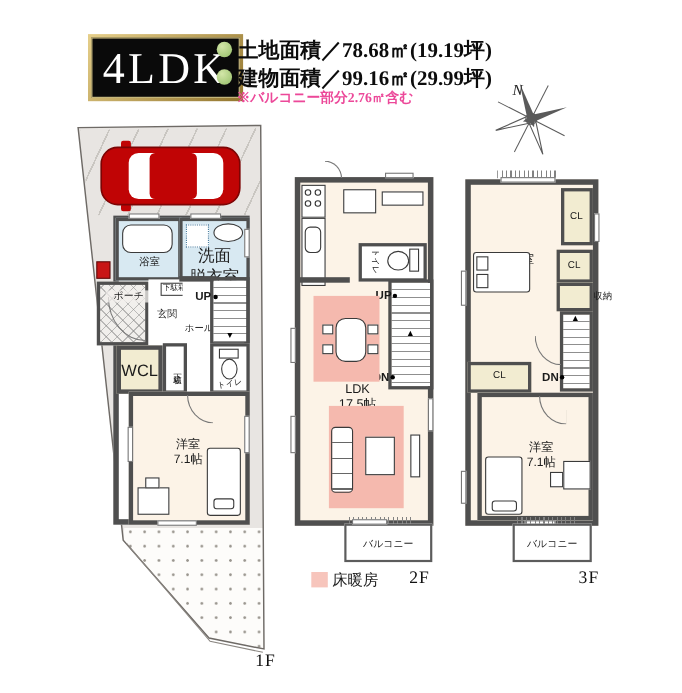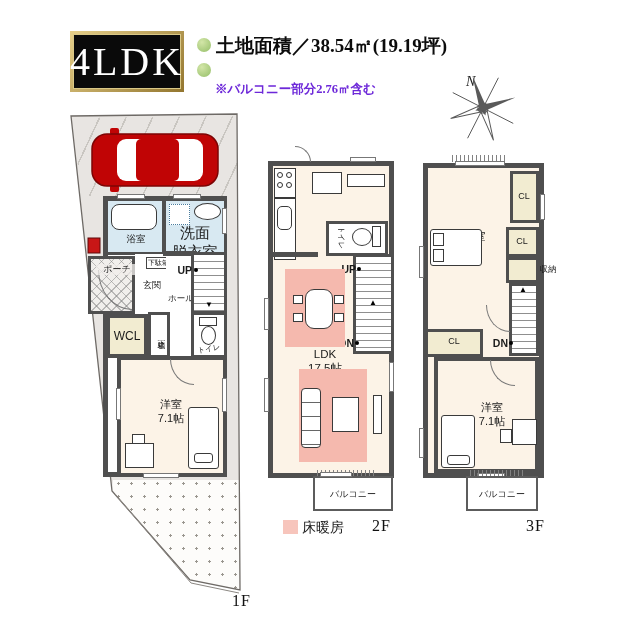--- a/index.html
+++ b/index.html
@@ -24,22 +24,22 @@
   .dot{position:absolute;width:4px;height:4px;border-radius:50%;background:#000}
   .hatch{position:absolute;background:repeating-linear-gradient(90deg,#828282 0 1px,transparent 1px 4px)}
   .arc{position:absolute;box-sizing:border-box;border:0 solid #777;background:transparent}
   .arc-bl{border-left-width:1.2px;border-bottom-width:1.2px;border-bottom-left-radius:100%}
   .arc-tr{border-top-width:1.2px;border-right-width:1.2px;border-top-right-radius:100%}
   .balc{position:absolute;box-sizing:border-box;border:2px solid #5c5c5c;background:#fff}
   .floor-tag{position:absolute;font:16px var(--jp-serif);color:#111;letter-spacing:1px}
   .bullet{position:absolute;width:14px;height:14px;border-radius:50%;
     background:radial-gradient(circle at 35% 30%,#d3e6a8,var(--bullet-green) 75%)}
   .hdr-line{position:absolute;font:600 19px var(--jp-serif);color:#0c0c0c;white-space:nowrap}
-  .hdr-note{position:absolute;font:600 12.5px var(--jp-serif);color:#6d28d9;white-space:nowrap}
-  .typebox{position:absolute;left:70px;top:31px;width:114px;height:61px;
+  .hdr-note{position:absolute;font:600 12.5px var(--jp-serif);color:#ec4899;white-space:nowrap}
+  .typebox{position:absolute;left:80px;top:31px;width:141px;height:61px;
     background:linear-gradient(135deg,#e6cf8a,#93762f);padding:3px;box-sizing:border-box}
   .typebox-inner{width:100%;height:100%;background:#0a0a0a;border:1px solid #d9c887;
     display:flex;align-items:center;justify-content:center;box-sizing:border-box;
     font:40px var(--jp-serif);color:#fff;letter-spacing:3px}
   .site{position:absolute;left:71px;top:114px;width:170px;height:477px;background:var(--site-gray);
     clip-path:polygon(0 2px,166px 0,169px 476px,119px 466px,41px 377px)}
   .stripes{position:absolute;left:73px;top:116px;width:164px;height:80px;
     clip-path:polygon(0 2px,164px 0,164px 80px,8px 80px);
     background:repeating-linear-gradient(115deg,#c9c6c1 0 1.5px,transparent 1.5px 24px)}
   .garden{position:absolute;left:112px;top:477px;width:128px;height:114px;background:#fdfcfa;
@@ -57,22 +57,23 @@
 </style>
 </head>
 <body>
 
 <div id="canvas">
 
   <div class="typebox">
     <div class="typebox-inner">4LDK</div>
   </div>
   <div class="bullet" style="left:197px;top:38px"></div>
-  <div class="hdr-line" style="left:216px;top:33px">土地面積／38.54㎡(19.19坪)</div>
+  <div class="hdr-line" style="left:216px;top:33px">土地面積／78.68㎡(19.19坪)</div>
   <div class="bullet" style="left:197px;top:63px"></div>
+  <div class="hdr-line" style="left:216px;top:58px">建物面積／99.16㎡(29.99坪)</div>
   <div class="hdr-note" style="left:215px;top:81px">※バルコニー部分2.76㎡含む</div>
 
   <div class="site"></div>
   <div class="stripes"></div>
   <div class="garden"></div>
 
   <svg class="abs" style="left:0;top:0" width="620" height="630" viewBox="0 0 620 630">
     <polygon points="71,116 237,114 240,590 190,580 112,491" fill="none" stroke="#6e6a66" stroke-width="1.3"></polygon>
     <polyline points="115,494 191,583 239,593" fill="none" stroke="#8b8782" stroke-width="1"></polyline>
     <g>
@@ -119,21 +120,21 @@
     <div class="abs" style="left:166px;top:254px;width:30px;height:104px;background:#fff"></div>
     <div class="wallbar" style="left:163px;top:251px;width:34px;height:5px"></div>
     <div class="lbl" style="left:163px;top:293px;width:36px;font-size:8.5px">ホール</div>
 
     <div class="stairs" style="left:191px;top:252px;width:36px;height:62px"></div>
     <div class="tri" style="left:205px;top:301px">▼</div>
     <div class="lbl up-dn" style="left:172px;top:264px;width:20px">UP</div>
     <div class="dot" style="left:194px;top:268px"></div>
 
     <div class="room room4" style="left:106px;top:314px;width:42px;height:44px;background:var(--closet-floor)"></div>
-    <div class="lbl" style="left:108px;top:329px;width:38px;font-size:12px">WCL</div>
+    <div class="lbl" style="left:108px;top:329px;width:38px;font-size:15px">WCL</div>
     <div class="room" style="left:148px;top:312px;width:22px;height:46px;background:#fff"></div>
     <div class="lbl vtext" style="left:153px;top:316px;width:13px;height:38px;font-size:7.5px">下駄箱</div>
     <div class="room" style="left:191px;top:312px;width:36px;height:46px;background:#fff"></div>
     <div class="furn" style="left:199px;top:317px;width:18px;height:9px"></div>
     <div class="furn" style="left:201px;top:326px;width:15px;height:19px;border-radius:50%"></div>
     <div class="lbl" style="left:193px;top:344px;width:32px;font-size:7.5px;transform:rotate(-10deg)">トイレ</div>
 
     <div class="room room4" style="left:117px;top:356px;width:110px;height:121px;background:var(--room-floor)"></div>
     <div class="arc arc-bl" style="left:170px;top:359px;width:24px;height:26px"></div>
     <div class="lbl" style="left:146px;top:398px;width:50px;font-size:11px">洋室

